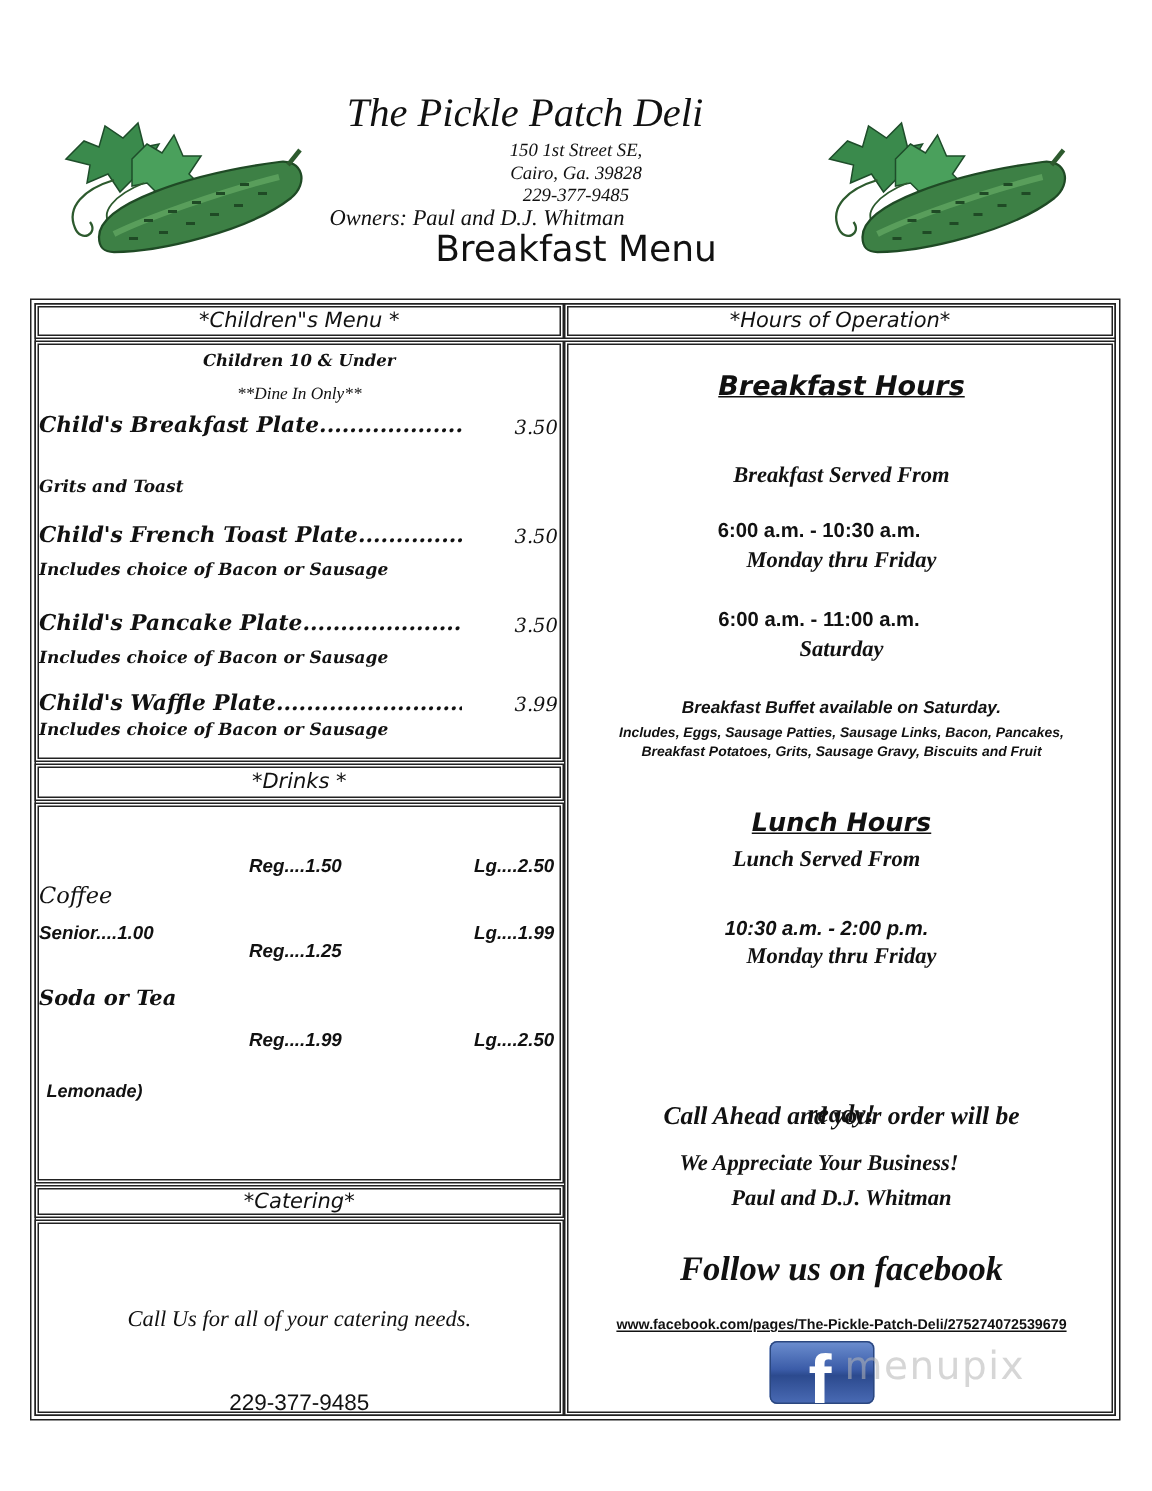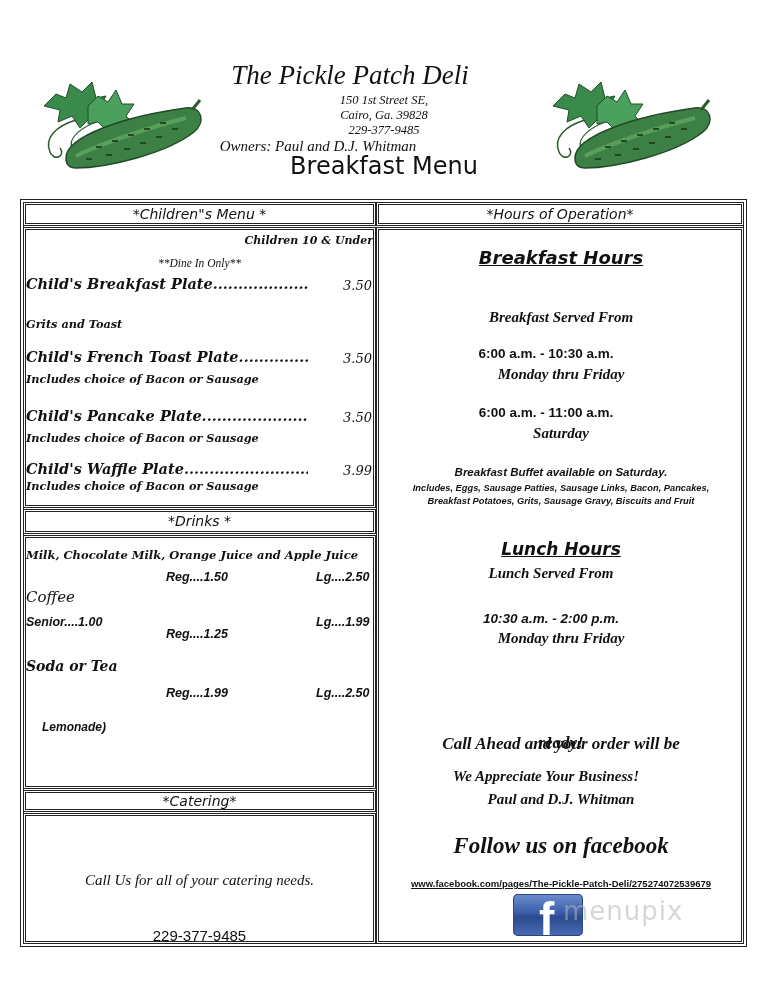--- a/index.html
+++ b/index.html
@@ -97,21 +97,21 @@
 <div class="abs addr center serif-it" style="top:123px;">229-377-9485</div>
 <div class="abs owners center serif-it">Owners: Paul and D.J. Whitman</div>
 <div class="abs menu-title center">Breakfast Menu</div>
 
 <div class="box" style="left:20px;top:199px;width:727px;height:748px;border-width:4px;"></div>
 
 <div class="box head" style="left:23px;top:202px;width:353px;height:24px;">
   <span>*Children"s Menu *</span>
 </div>
 <div class="box" style="left:23px;top:227px;width:353px;height:281px;">
-  <div class="abs center desc" style="left:0;width:347px;top:2px;font-size:11px;text-align:right;">Children 10 &amp; Under</div>
+  <div class="abs center desc" style="left:0;width:347px;top:2px;font-size:11px;">Children 10 &amp; Under</div>
   <div class="abs center serif-it" style="left:0;width:347px;top:27px;font-size:11.5px;">**Dine In Only**</div>
 
   <div class="abs item-name" style="left:0;top:45px;width:282px;">Child's Breakfast Plate................................</div>
   <div class="abs price" style="left:317px;top:48px;">3.50</div>
   <div class="abs desc" style="left:0;top:86px;">Grits and Toast</div>
 
   <div class="abs item-name" style="left:0;top:118px;width:282px;">Child's French Toast Plate..........................</div>
   <div class="abs price" style="left:317px;top:121px;">3.50</div>
   <div class="abs desc" style="left:0;top:141px;">Includes choice of Bacon or Sausage</div>
 
@@ -121,33 +121,32 @@
 
   <div class="abs item-name" style="left:0;top:230px;width:282px;">Child's Waffle Plate.....................................</div>
   <div class="abs price" style="left:317px;top:233px;">3.99</div>
   <div class="abs desc" style="left:0;top:248px;">Includes choice of Bacon or Sausage</div>
 </div>
 
 <div class="box head" style="left:23px;top:509px;width:353px;height:25px;">
   <span>*Drinks *</span>
 </div>
 <div class="box" style="left:23px;top:535px;width:353px;height:254px;">
-  <div class="abs desc" style="left:0;top:9px;font-size:11.5px;">Milk, Chocolate Milk, Orange Juice and Apple Juice</div>
   <div class="abs drinkprice" style="left:140px;top:32px;">Reg....1.50</div>
   <div class="abs drinkprice" style="left:290px;top:32px;">Lg....2.50</div>
 
   <div class="abs drinkname" style="left:0;top:50px;">Coffee</div>
   <div class="abs drinkprice" style="left:0;top:77px;">Senior....1.00</div>
   <div class="abs drinkprice" style="left:140px;top:89px;">Reg....1.25</div>
   <div class="abs drinkprice" style="left:290px;top:77px;">Lg....1.99</div>
 
   <div class="abs drinkname bold" style="left:0;top:120px;font-size:14px;">Soda or Tea</div>
   <div class="abs drinkprice" style="left:140px;top:148px;">Reg....1.99</div>
   <div class="abs drinkprice" style="left:290px;top:148px;">Lg....2.50</div>
-  <div class="abs drinkprice" style="left:16px;top:182px;font-size:12px;">Lemonade)</div>
+  <div class="abs drinkprice" style="left:5px;top:182px;font-size:12px;">Lemonade)</div>
 </div>
 
 <div class="box head" style="left:23px;top:790px;width:353px;height:22px;line-height:16px;">
   <span>*Catering*</span>
 </div>
 <div class="box" style="left:23px;top:813px;width:353px;height:131px;">
   <div class="abs center serif-it" style="left:0;width:347px;top:56px;font-size:15px;">Call Us for all of your catering needs.</div>
   <div class="abs center sans" style="left:0;width:347px;top:111px;font-size:15px;">229-377-9485</div>
 </div>
 

